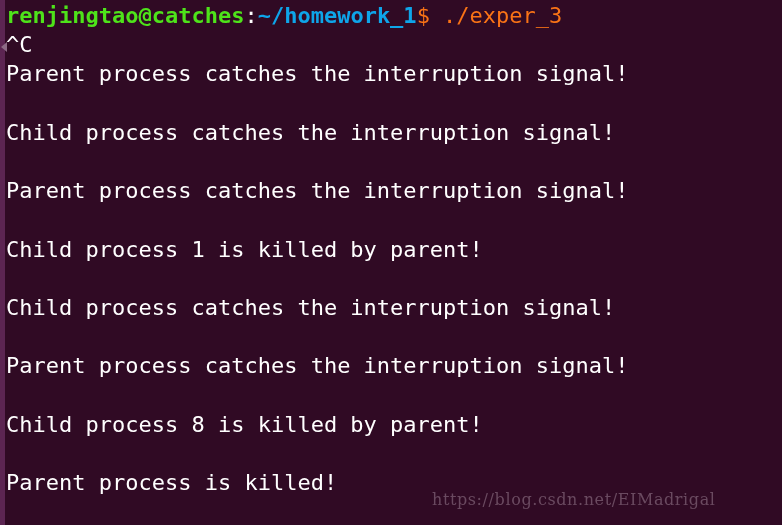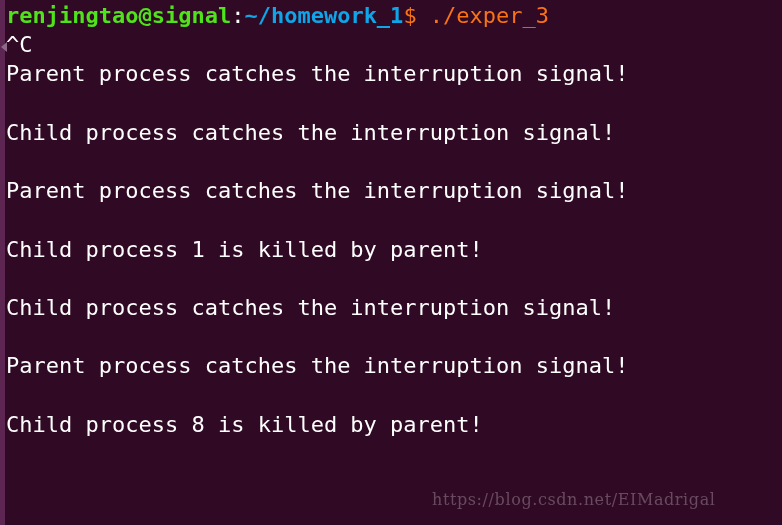--- a/index.html
+++ b/index.html
@@ -85,36 +85,37 @@
 
 <div id="terminal">
 
   <div id="scrollbar-track">
     <div id="scrollbar-thumb"></div>
   </div>
   <div id="scrollbar-marker"></div>
 
   <div id="screen">
 
-    <div class="line"><span class="seg-user">renjingtao@signal</span><span class="seg-colon">:</span><span class="seg-path">~/homework_1</span><span class="seg-cmd">$ ./exper_3</span></div>
+    <div class="line"><span class="seg-user">renjingtao@catches</span><span class="seg-colon">:</span><span class="seg-path">~/homework_1</span><span class="seg-cmd">$ ./exper_3</span></div>
 
     <div class="line">^C</div>
 
     <div class="line">Parent process catches the interruption signal!</div>
     <div class="line blank"></div>
     <div class="line">Child process catches the interruption signal!</div>
     <div class="line blank"></div>
     <div class="line">Parent process catches the interruption signal!</div>
     <div class="line blank"></div>
     <div class="line">Child process 1 is killed by parent!</div>
     <div class="line blank"></div>
     <div class="line">Child process catches the interruption signal!</div>
     <div class="line blank"></div>
     <div class="line">Parent process catches the interruption signal!</div>
     <div class="line blank"></div>
     <div class="line">Child process 8 is killed by parent!</div>
     <div class="line blank"></div>
+    <div class="line">Parent process is killed!</div>
 
   </div>
 
   <div id="watermark">https://blog.csdn.net/EIMadrigal</div>
 
 </div>
 
 </body></html>

